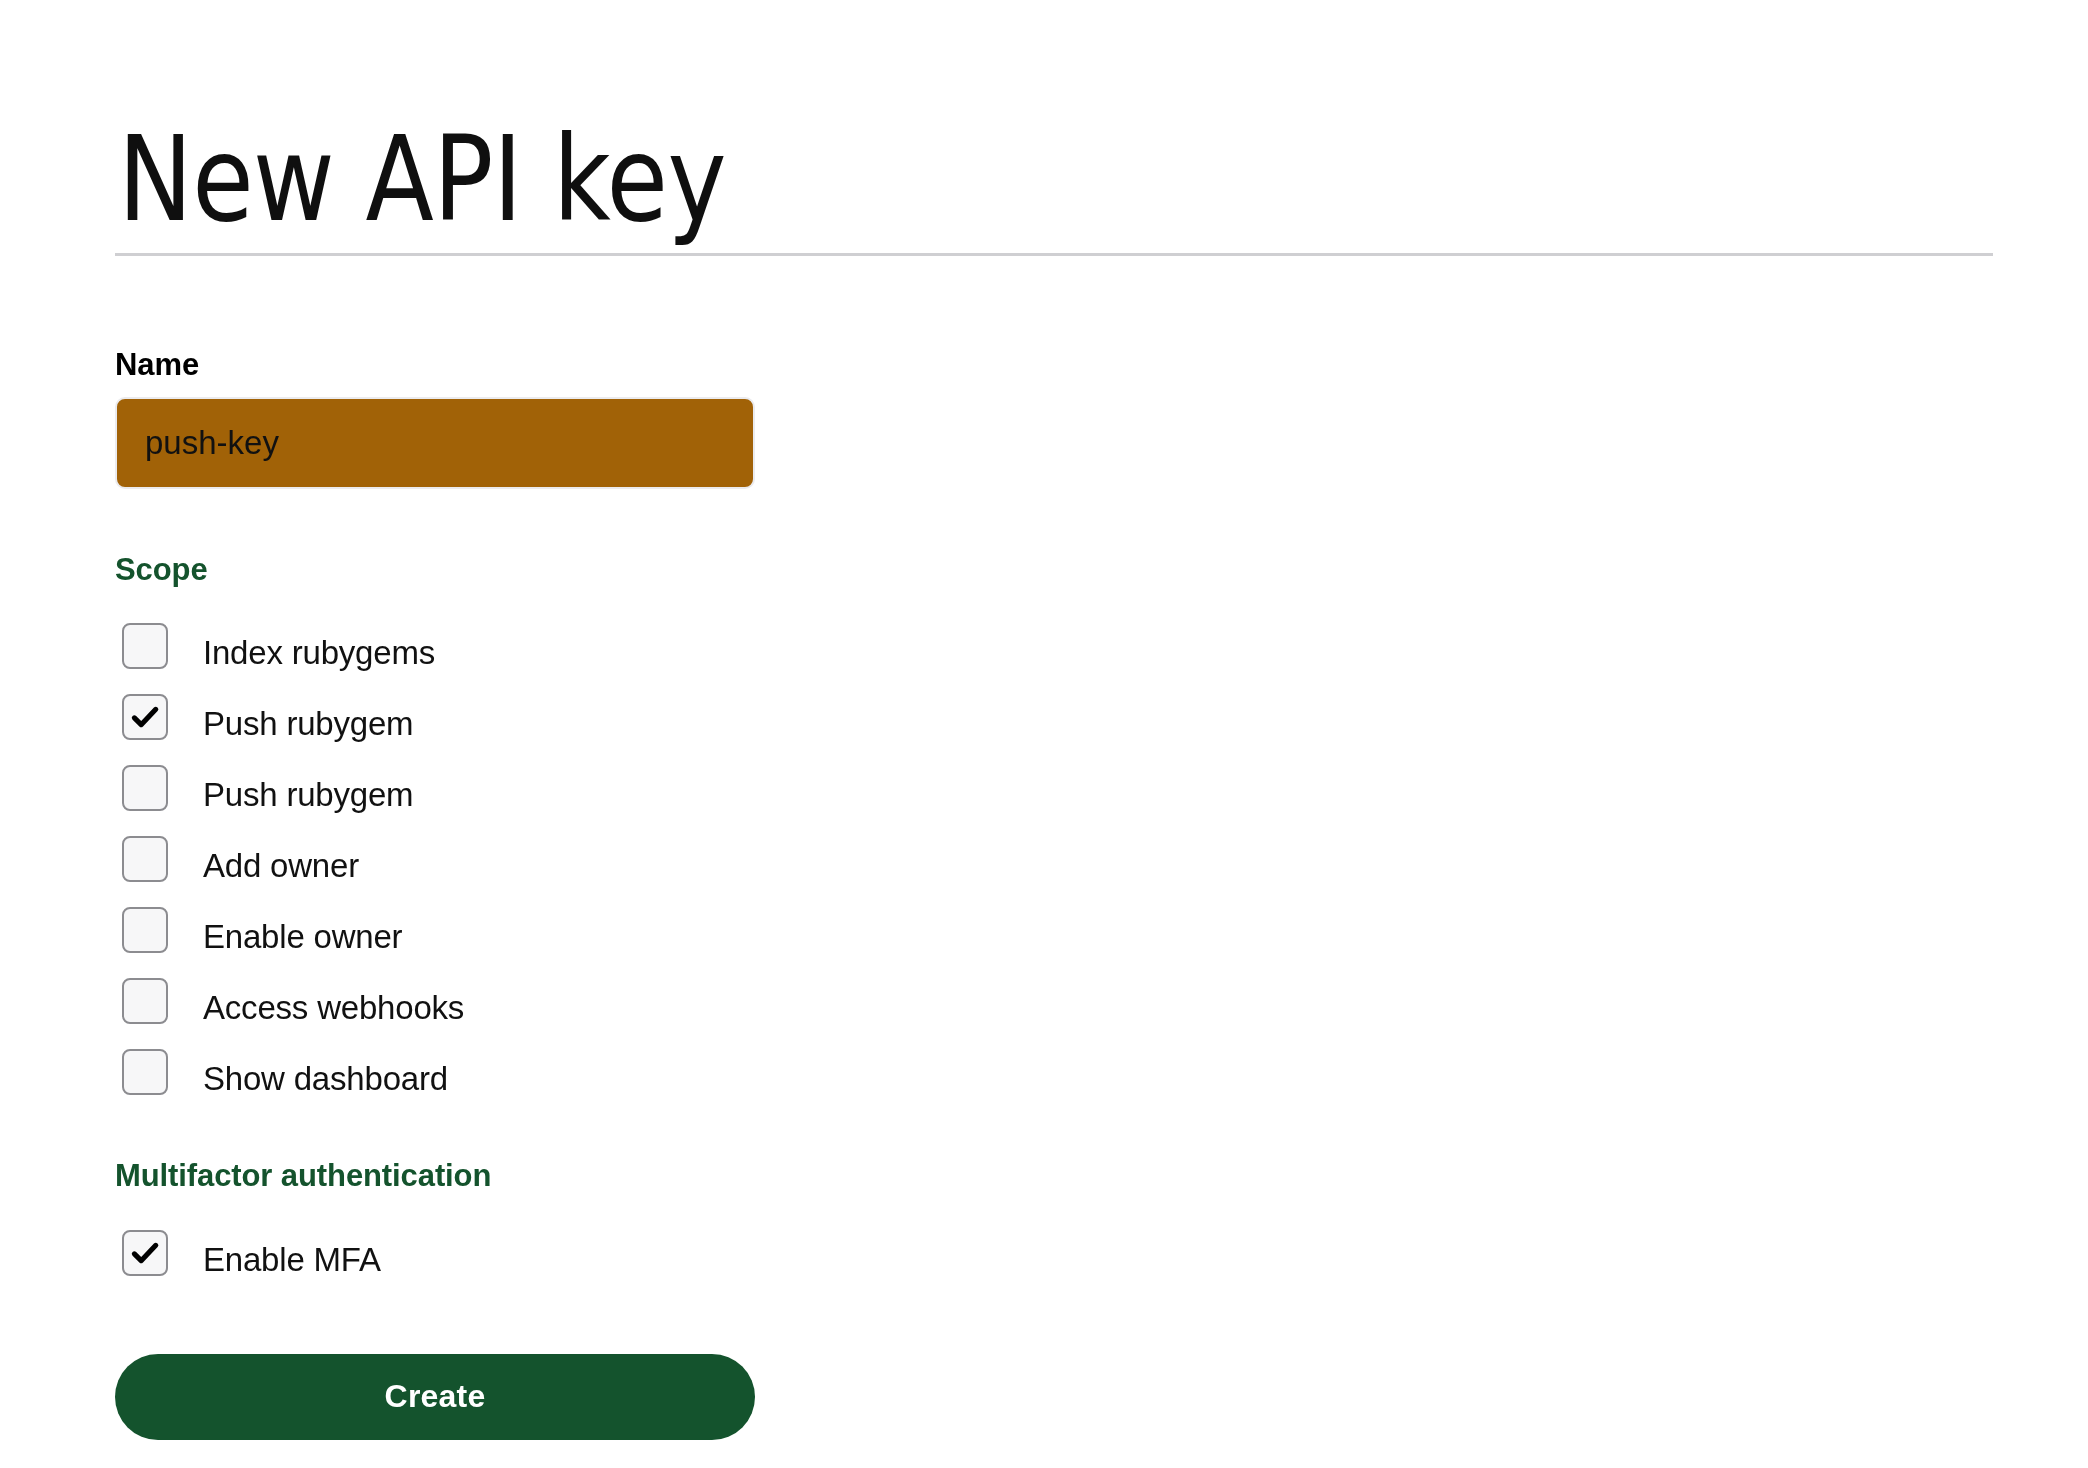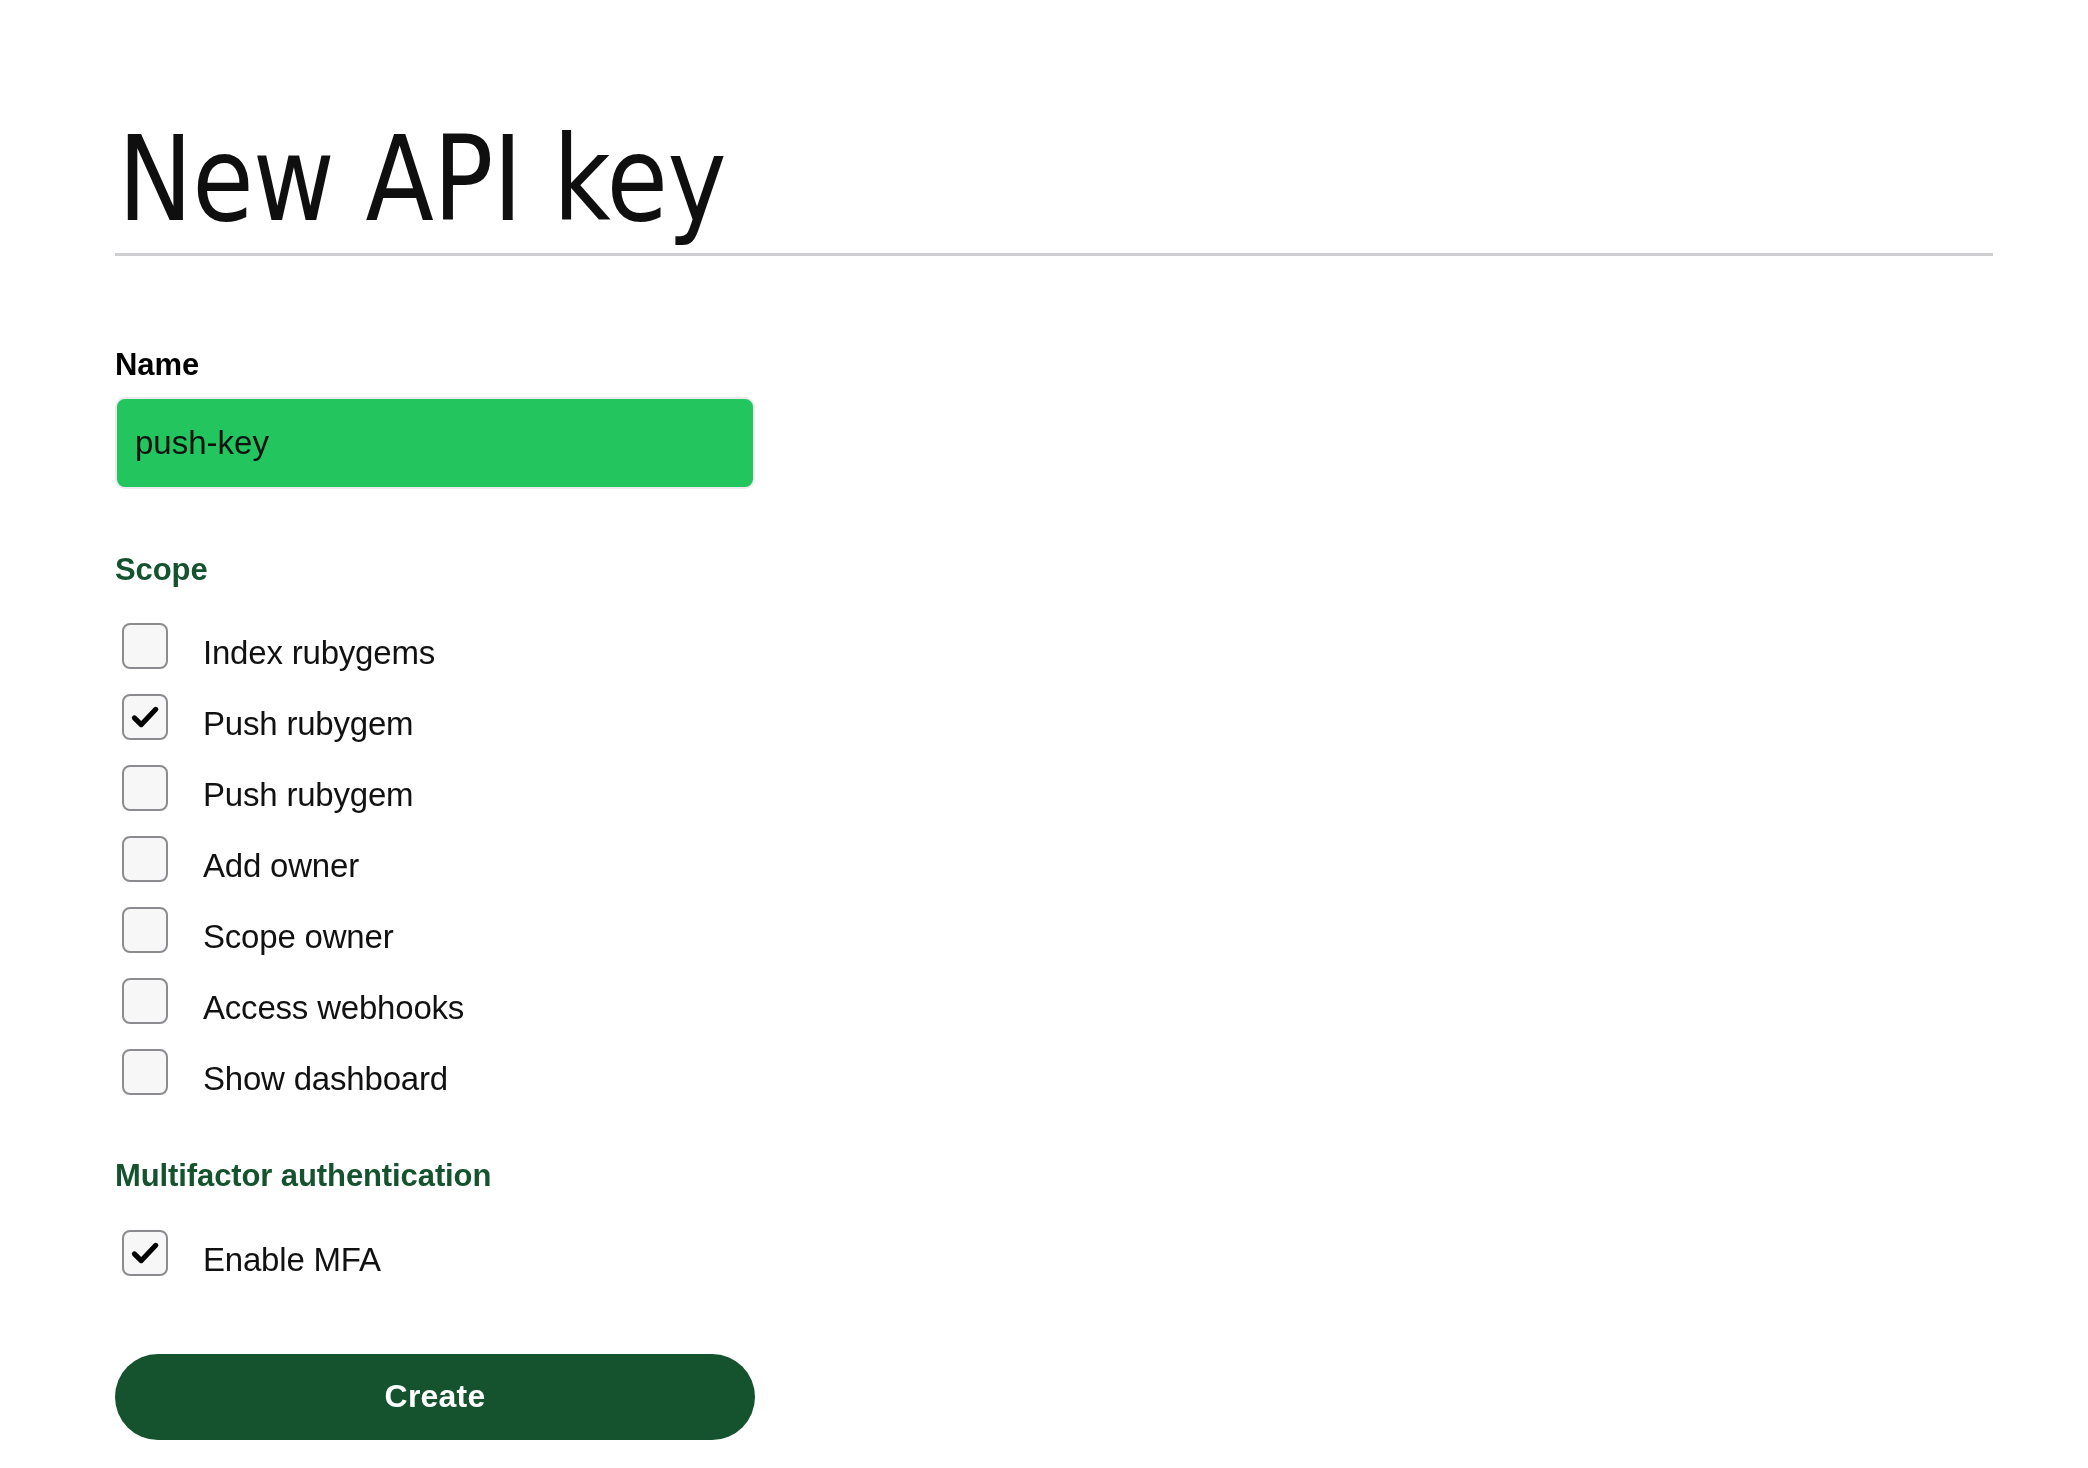--- a/index.html
+++ b/index.html
@@ -66,22 +66,22 @@
     color: #000;
     letter-spacing: -0.1px;
   }
 
   .text-input {
     display: block;
     box-sizing: border-box;
     margin-top: 14px;
     width: 640px;
     height: 92px;
-    padding: 0 18px;
-    background: #22c55e;
+    padding: 0 28px;
+    background: #a16207;
     border: 2px solid #ebebee;
     border-radius: 10px;
     font-family: "Liberation Sans", sans-serif;
     font-size: 33px;
     color: #111;
     outline: none;
   }
 
   
   .section {
@@ -194,21 +194,21 @@
           <li class="check-row">
             <span class="checkbox" role="checkbox" aria-checked="false"></span>
             <span class="check-label">Push rubygem</span>
           </li>
           <li class="check-row">
             <span class="checkbox" role="checkbox" aria-checked="false"></span>
             <span class="check-label">Add owner</span>
           </li>
           <li class="check-row">
             <span class="checkbox" role="checkbox" aria-checked="false"></span>
-            <span class="check-label">Scope owner</span>
+            <span class="check-label">Enable owner</span>
           </li>
           <li class="check-row">
             <span class="checkbox" role="checkbox" aria-checked="false"></span>
             <span class="check-label">Access webhooks</span>
           </li>
           <li class="check-row">
             <span class="checkbox" role="checkbox" aria-checked="false"></span>
             <span class="check-label">Show dashboard</span>
           </li>
         </ul>

